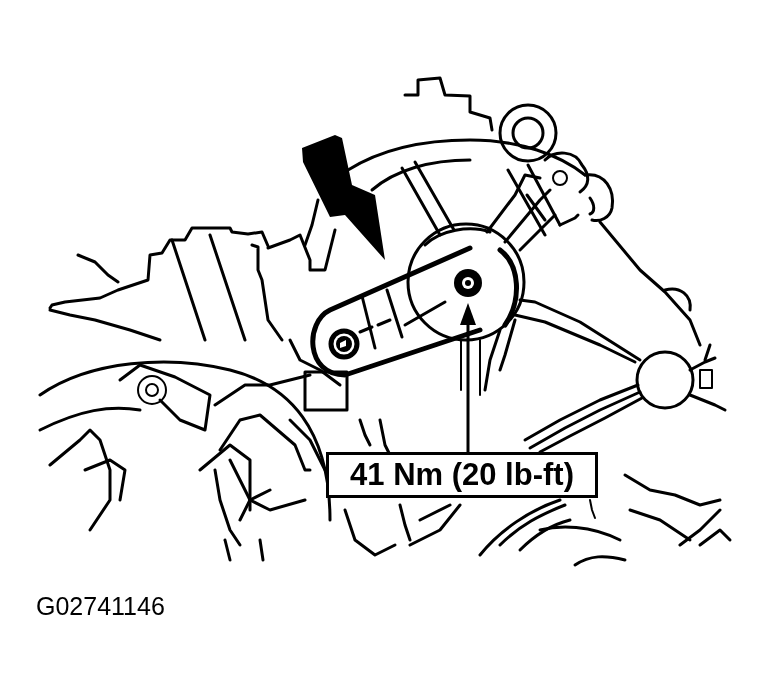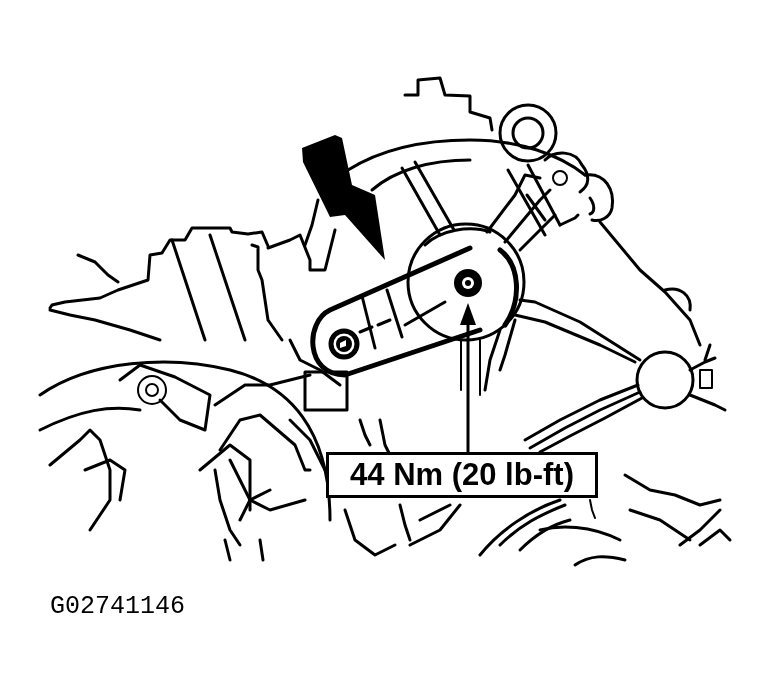--- a/index.html
+++ b/index.html
@@ -8,21 +8,21 @@
     .ln { fill: none; stroke: #000; stroke-width: 3; stroke-linejoin: round; stroke-linecap: round; }
     .ln-thin { fill: none; stroke: #000; stroke-width: 2; stroke-linejoin: round; stroke-linecap: round; }
     .ln-thick { fill: none; stroke: #000; stroke-width: 5; stroke-linejoin: round; stroke-linecap: round; }
     .solid { fill: #000; stroke: none; }
     .callout-box {
       position: absolute; left: 326px; top: 452px; width: 272px; height: 46px;
       border: 3px solid #000; background: #fff; box-sizing: border-box;
       display: flex; align-items: center; justify-content: center;
     }
     .callout-text { font-family: "Liberation Sans", sans-serif; font-weight: bold; font-size: 31px; color: #000; letter-spacing: 0px; white-space: nowrap; }
-    .figure-id { position: absolute; left: 36px; top: 592px; font-family: Liberation Mono, monospace; font-size: 25px; color: #000; margin-left: 14px; }
+    .figure-id { position: absolute; left: 36px; top: 592px; font-family: Liberation Sans, sans-serif; font-size: 25px; color: #000; }
   </style>
 </head>
 <body>
 
 <svg id="diagram" viewBox="0 0 768 689" xmlns="http://www.w3.org/2000/svg">
 
   <g>
     <polyline class="ln" points="405,95 418,95 418,80 440,78 445,95 470,96 470,112 490,118 492,130"></polyline>
     <path class="ln" d="M348,170 C380,150 420,140 470,140 C520,140 560,155 585,175"></path>
     <path class="ln" d="M372,190 C395,170 430,160 470,160"></path>
@@ -144,16 +144,16 @@
     <path class="ln" d="M575,565 C590,555 605,555 625,560"></path>
     <polyline class="ln-thin" points="590,500 592,510 595,518"></polyline>
     <polyline class="ln" points="625,475 650,490 675,495 700,505 720,500"></polyline>
     <polyline class="ln" points="630,510 660,520 690,540"></polyline>
     <polyline class="ln" points="680,545 700,530 720,510"></polyline>
     <polyline class="ln" points="700,545 720,530 730,540"></polyline>
   </g>
 </svg>
 
 <div class="callout-box">
-  <span class="callout-text">44 Nm (20 lb-ft)</span>
+  <span class="callout-text">41 Nm (20 lb-ft)</span>
 </div>
 
 <div class="figure-id">G02741146</div>
 
 </body></html>

